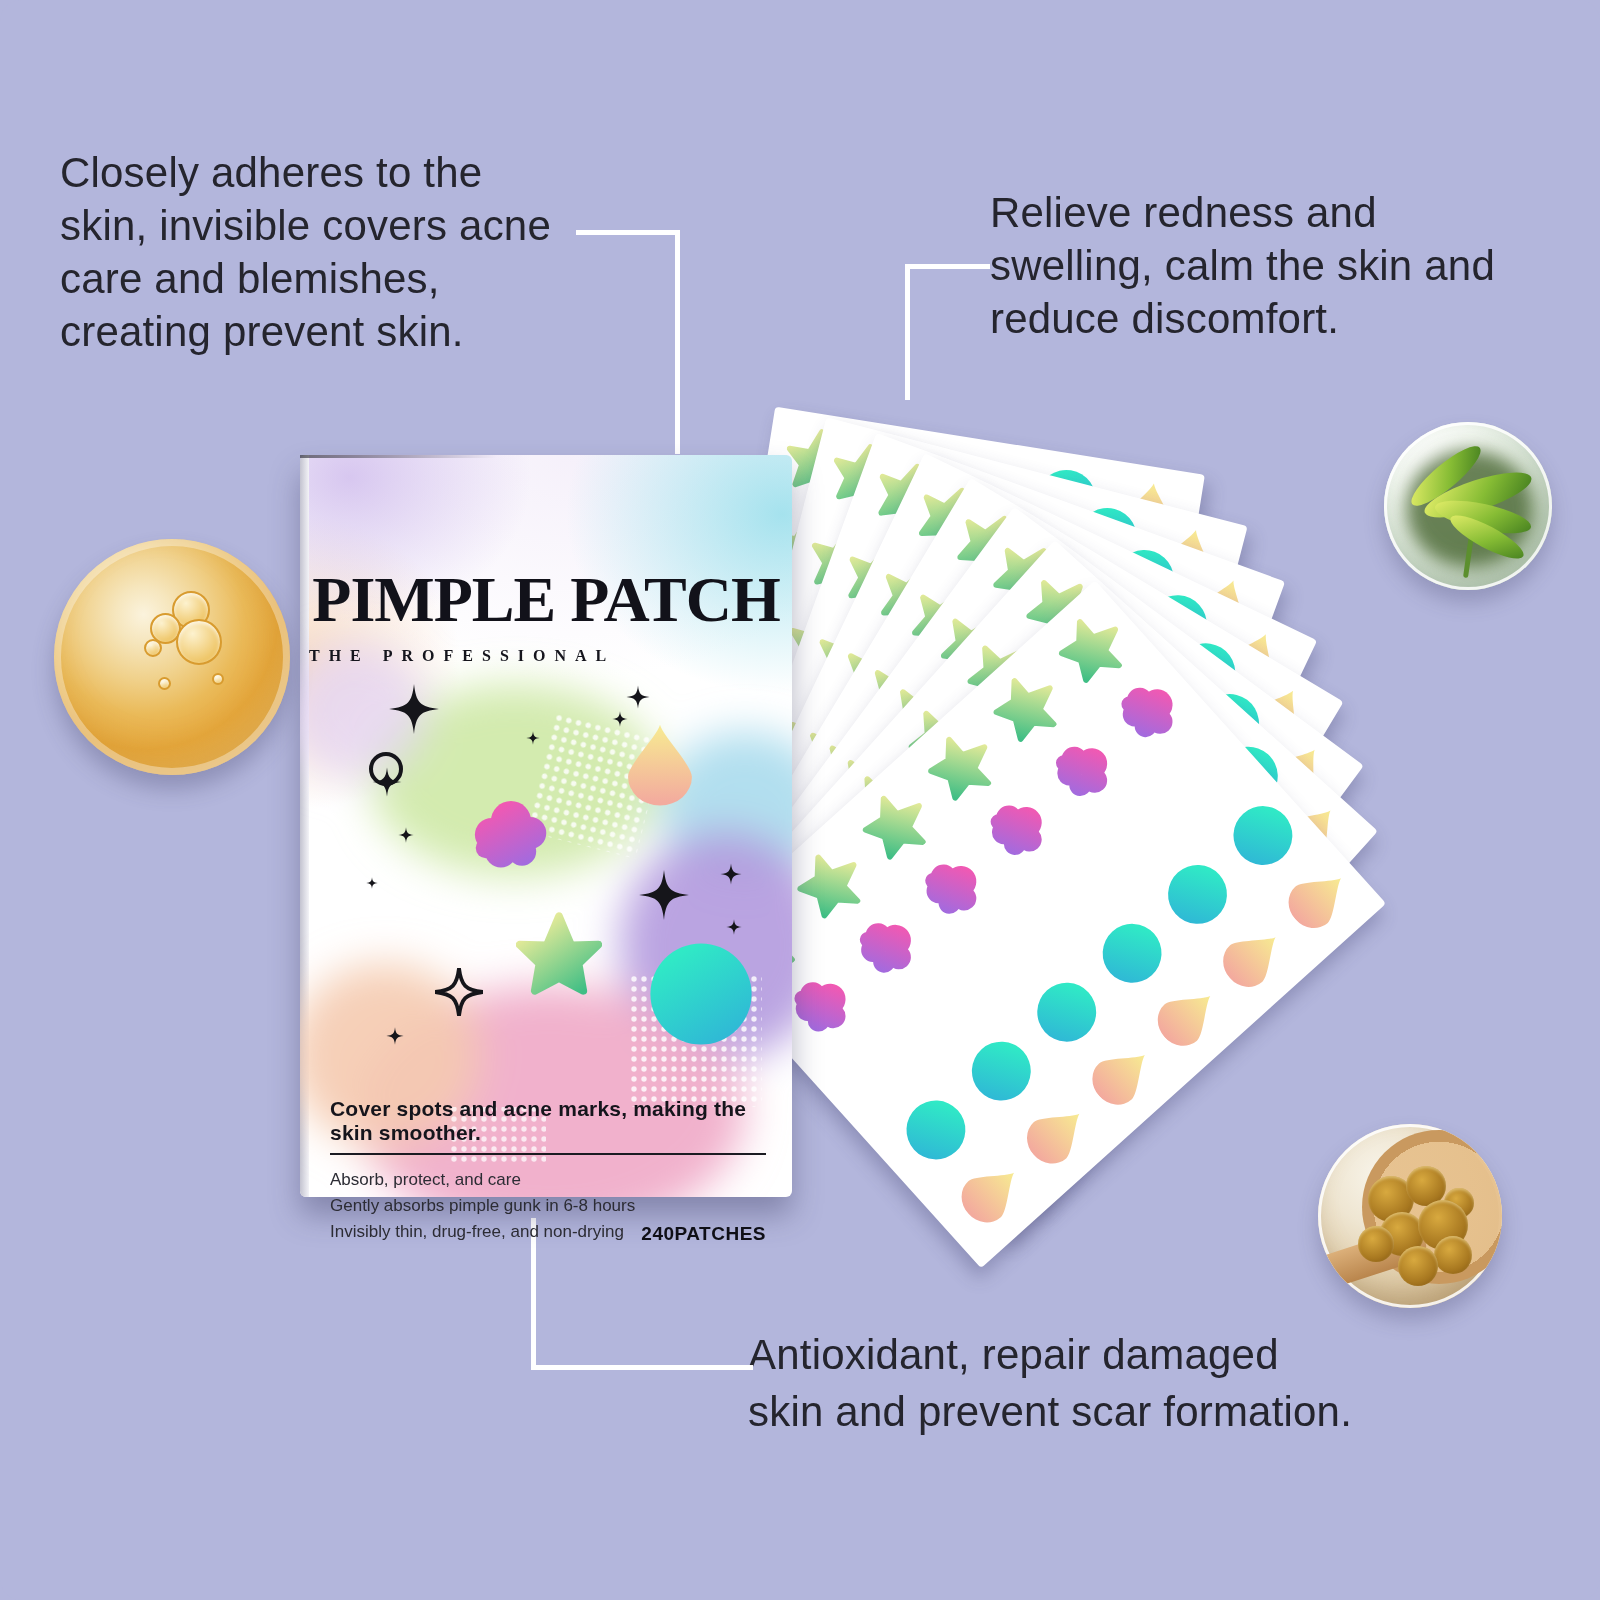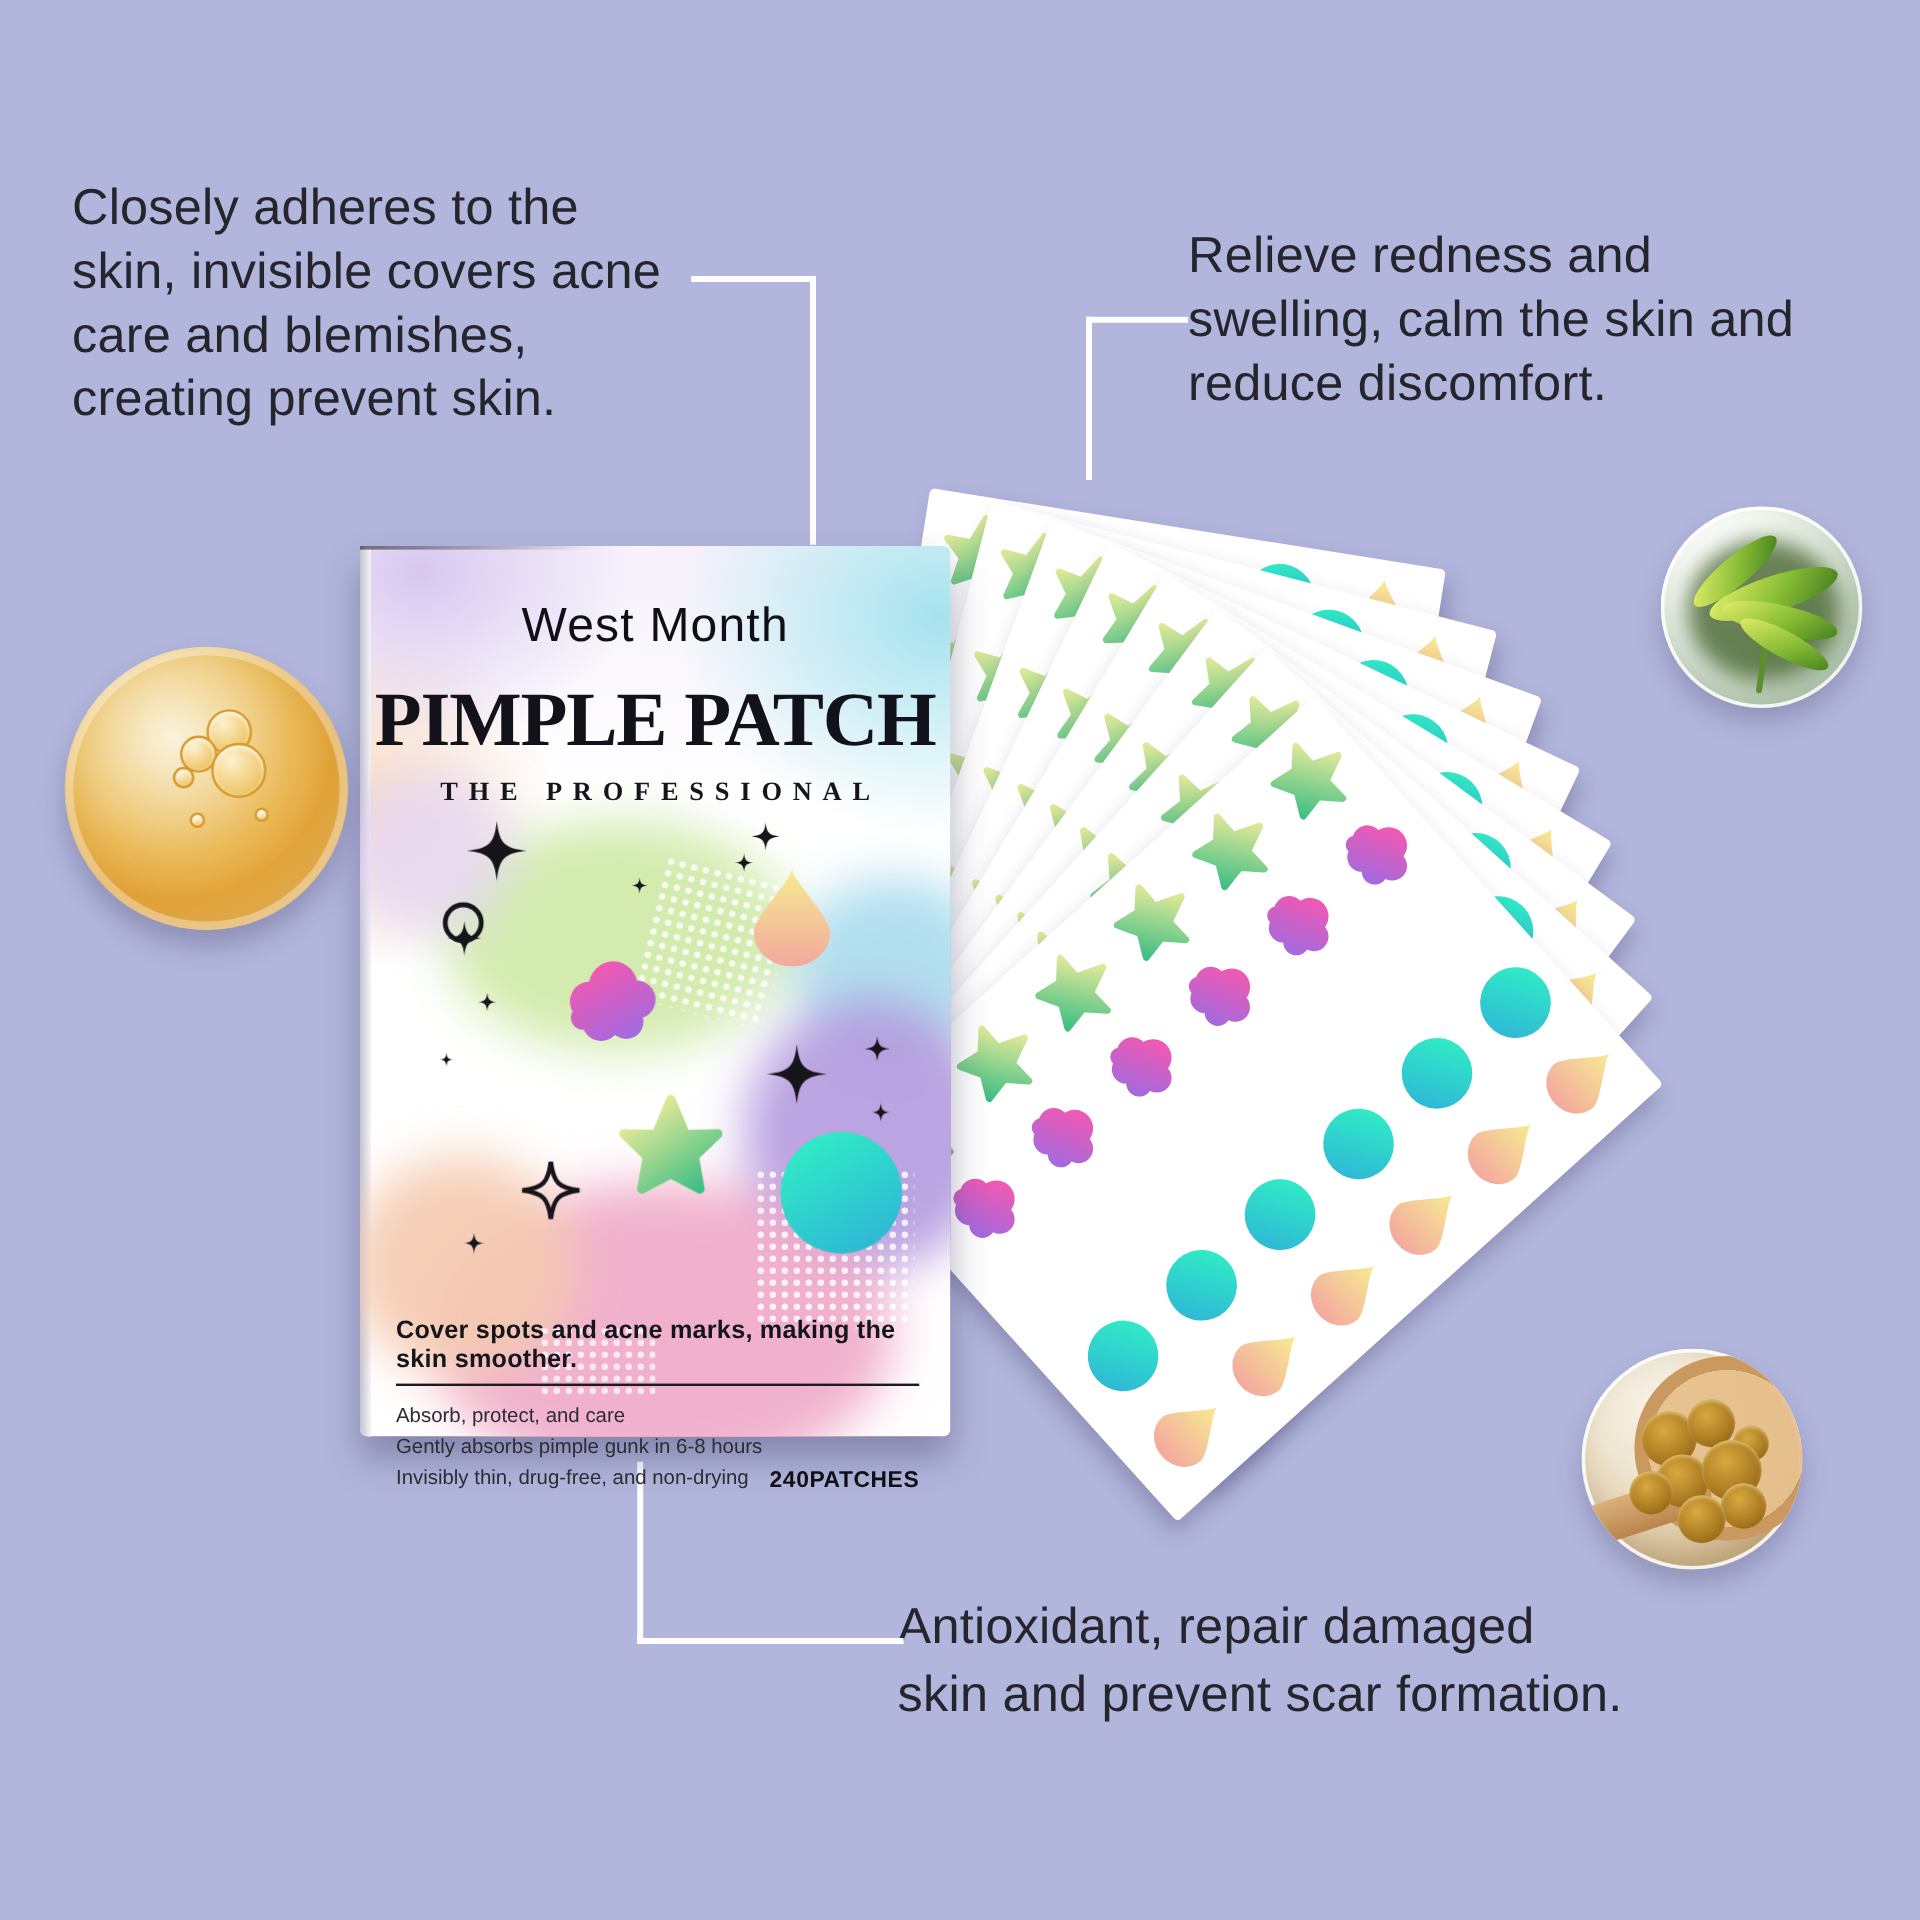--- a/index.html
+++ b/index.html
@@ -38,22 +38,22 @@
   .product-box::before{content:"";position:absolute;left:0;top:0;bottom:0;width:9px;
        background:linear-gradient(90deg,#c3c3d0,#f3f3f7);border-radius:6px 0 0 6px;}
   .product-box::after{content:"";position:absolute;left:0;top:0;right:60%;height:3px;
        background:linear-gradient(90deg,rgba(70,70,80,.75),rgba(70,70,80,0));}
   .box-art{position:absolute;left:0;top:0;z-index:1;}
   .box-brand{position:absolute;left:0;right:0;top:44px;text-align:center;z-index:2;
        font-size:40px;font-weight:500;letter-spacing:1px;color:#0f0f16;}
   .box-title{position:absolute;left:0;right:0;top:108px;text-align:center;z-index:2;
        font-family:"Liberation Serif",serif;font-weight:700;font-size:64px;
        letter-spacing:-1px;color:#12121a;}
-  .box-subtitle{position:absolute;left:0;right:0;top:192px;text-align:center;z-index:2;
-       font-family:"Liberation Serif",serif;font-weight:700;font-size:22px;
+  .box-subtitle{position:absolute;left:0;right:0;top:192px;z-index:2;
+       font-family:"Liberation Serif",serif;font-weight:700;font-size:16px;
        letter-spacing:9px;text-indent:9px;color:#15151d;}
   .box-footer{position:absolute;left:30px;right:26px;top:642px;z-index:2;}
   .box-tagline{font-size:21px;font-weight:700;color:#15151c;letter-spacing:.2px;}
   .box-rule{border:none;border-top:2px solid #1b1b22;margin:8px 0 12px 0;}
   .box-feats-row{display:flex;align-items:flex-end;}
   .box-features{flex:1;font-size:17px;line-height:26px;color:#2c2c34;}
   .box-features .ln{display:block;}
   .box-count{font-size:19px;font-weight:800;color:#0f0f16;margin-left:6px;
        letter-spacing:.5px;white-space:nowrap;}
   
@@ -503,21 +503,20 @@
         <use href="#shape-sparkle" x="326" y="230" width="24" height="24"></use>
         <use href="#shape-sparkle" x="98" y="372" width="16" height="16"></use>
         <use href="#shape-sparkle" x="66" y="422" width="12" height="12"></use>
         <use href="#shape-sparkle" x="338" y="414" width="52" height="52"></use>
         <use href="#shape-sparkle" x="420" y="408" width="22" height="22"></use>
         <use href="#shape-sparkle" x="426" y="464" width="16" height="16"></use>
         <use href="#shape-sparkle-o" x="132" y="510" width="54" height="54"></use>
         <use href="#shape-sparkle" x="86" y="572" width="18" height="18"></use>
       </g>
     </svg>
-    <div class="box-brand">West Month</div>
     <div class="box-title">PIMPLE PATCH</div>
     <div class="box-subtitle">THE PROFESSIONAL</div>
     <div class="box-footer">
       <div class="box-tagline">Cover spots and acne marks, making the skin smoother.</div>
       <hr class="box-rule">
       <div class="box-feats-row">
         <div class="box-features">
           <span class="ln">Absorb, protect, and care</span>
           <span class="ln">Gently absorbs pimple gunk in 6-8 hours</span>
           <span class="ln">Invisibly thin, drug-free, and non-drying</span>

